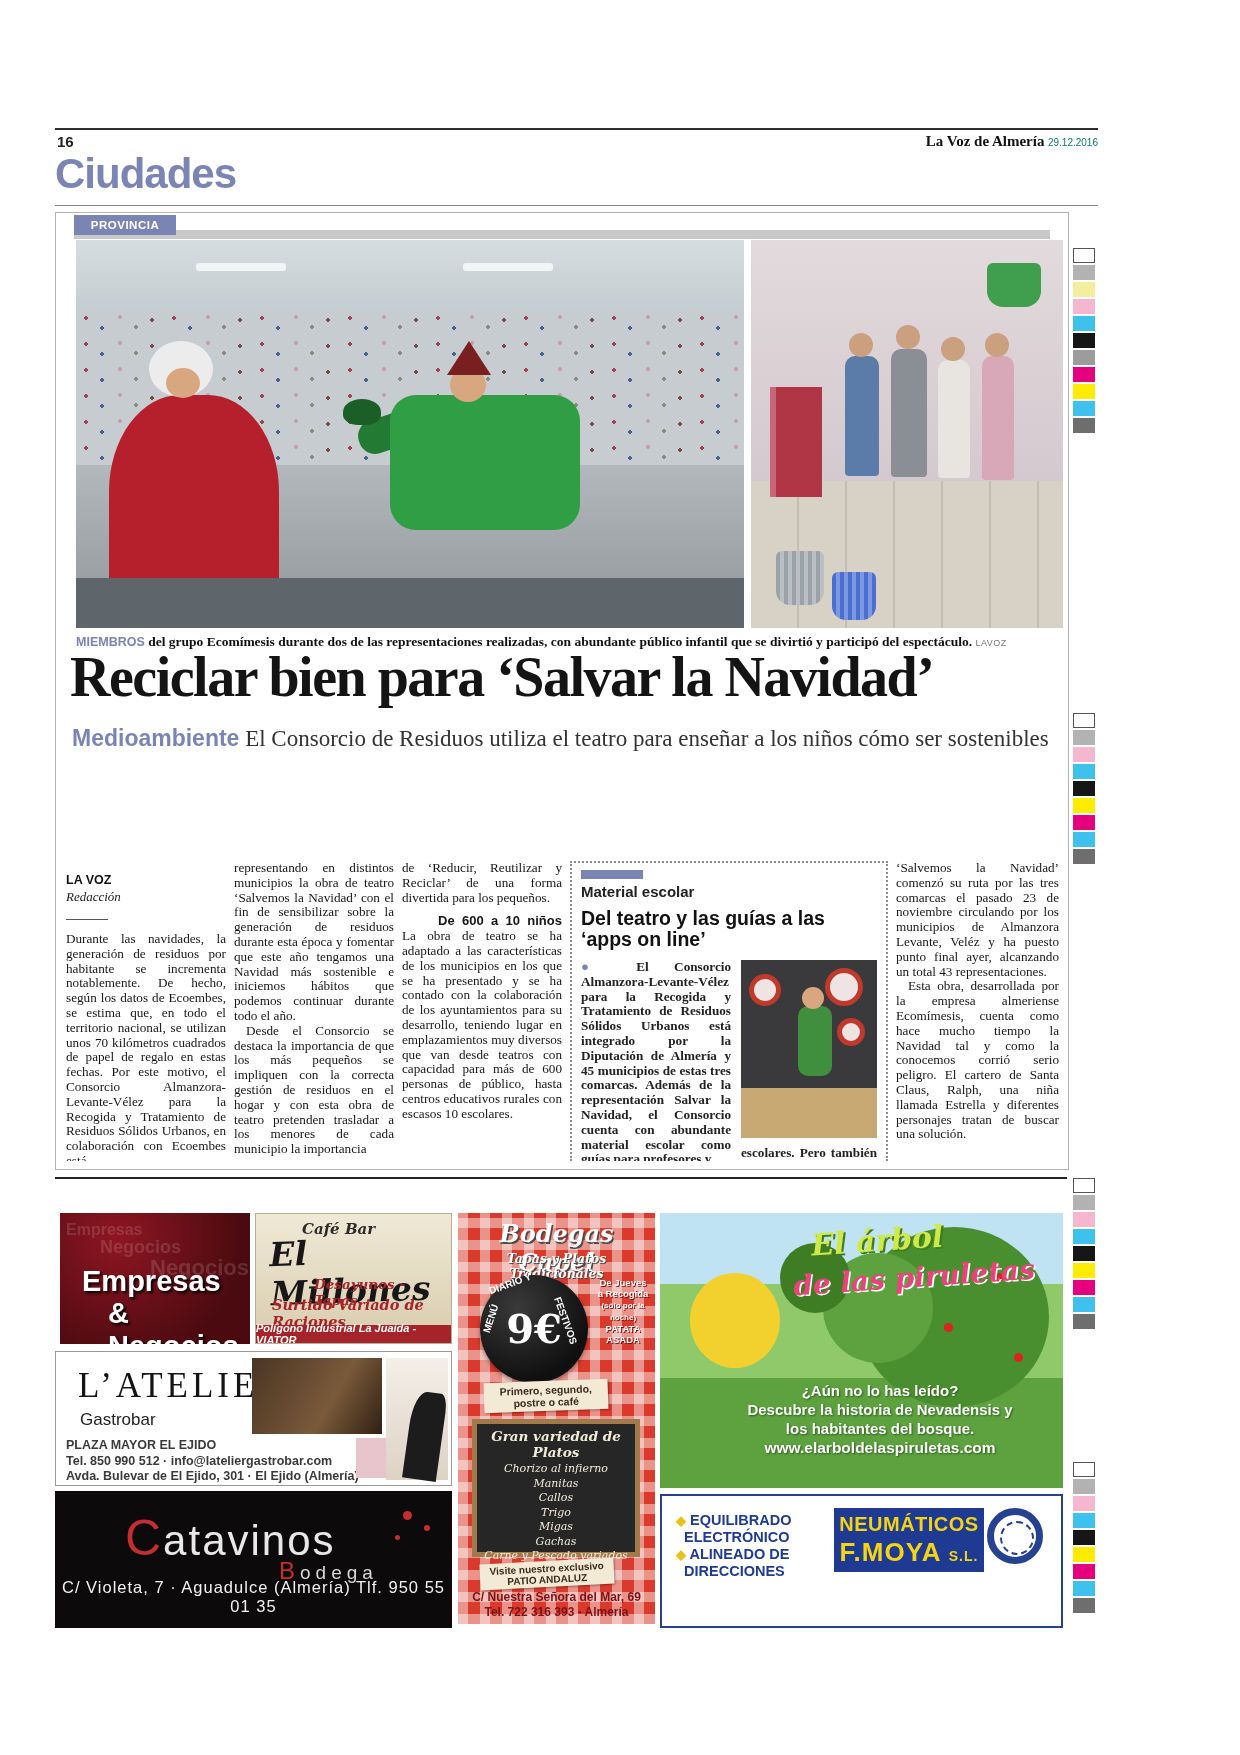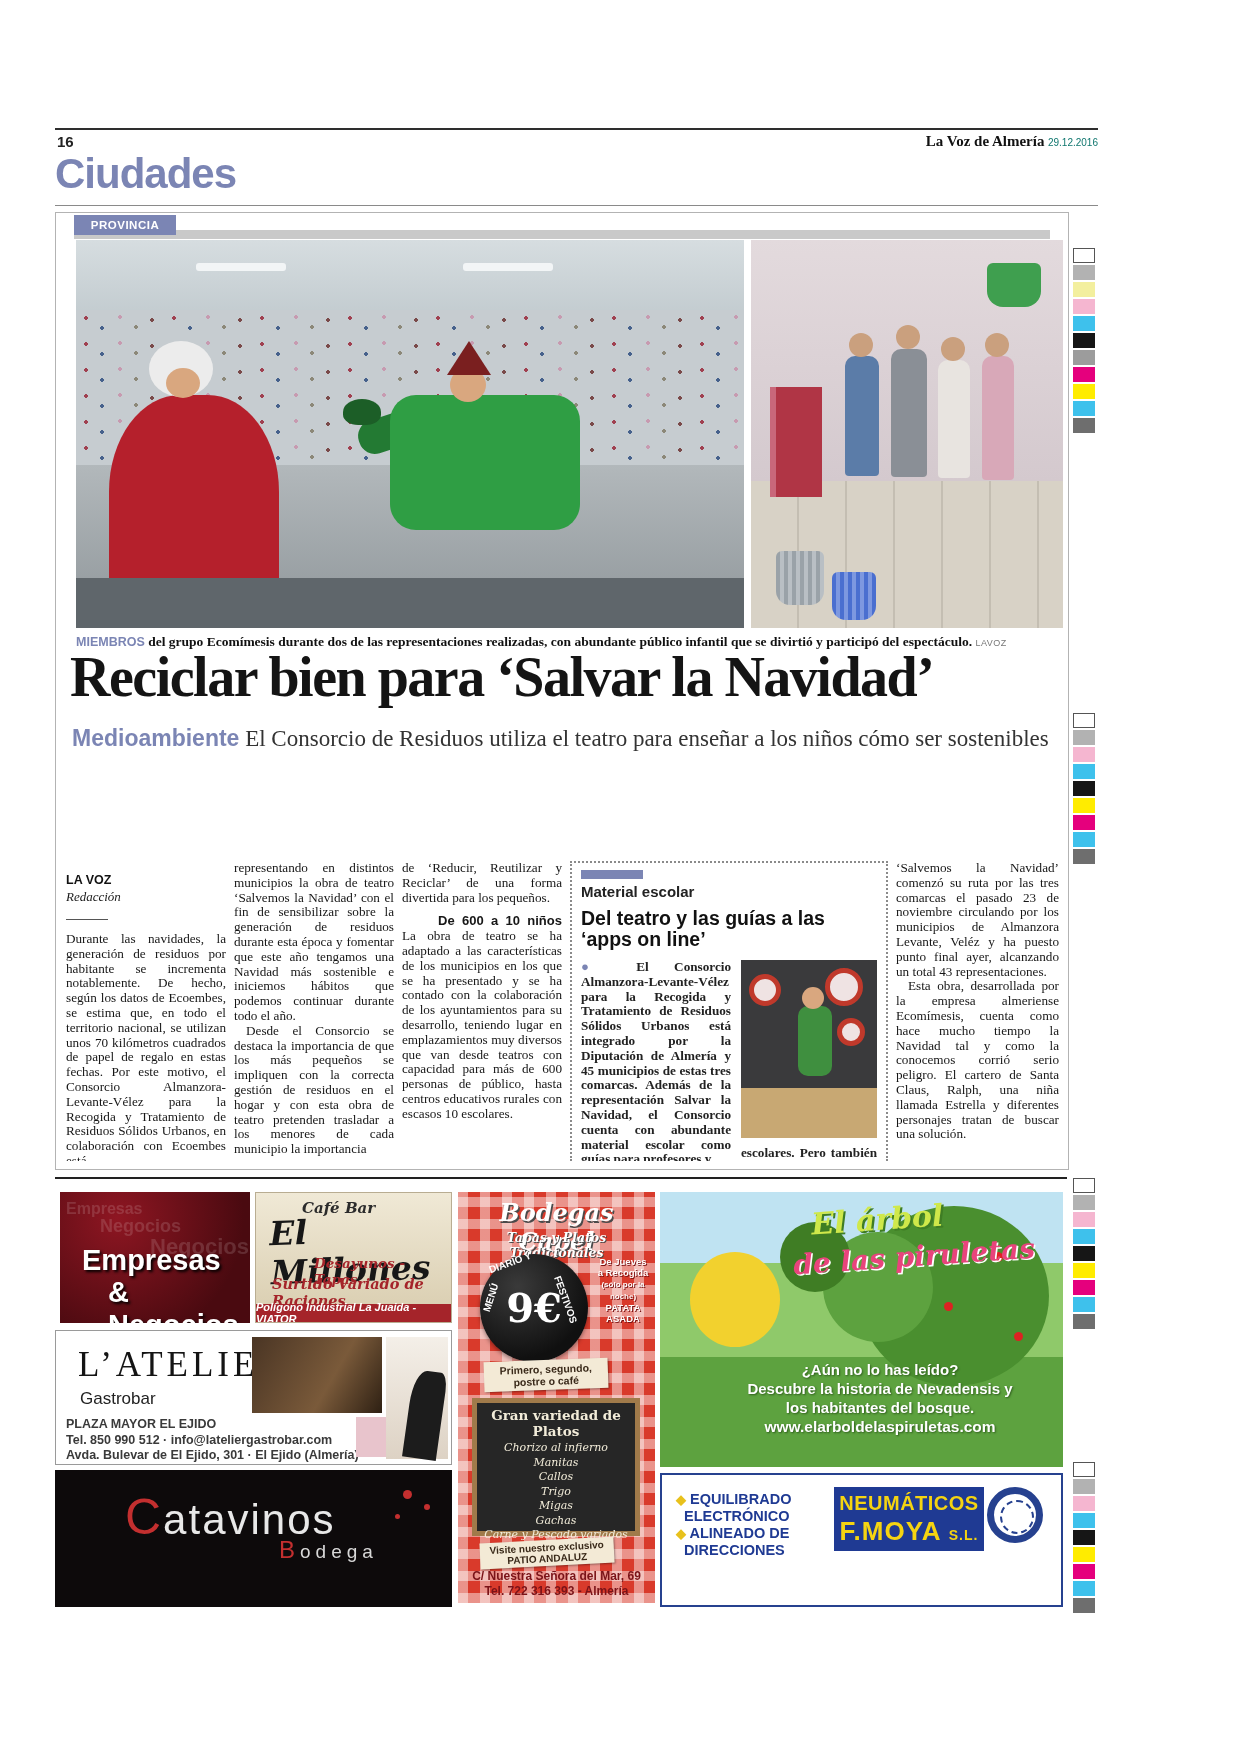--- a/index.html
+++ b/index.html
@@ -96,21 +96,21 @@
   .fb-bullet{color:#7b85b4;}
   .fb-photo{position:relative;width:136px;height:178px;background:#3a3a3c;overflow:hidden;margin-bottom:8px;}
   .fb-floor{position:absolute;bottom:0;left:0;width:100%;height:28%;background:#c8a873;}
   .ring{position:absolute;border:5px solid #c0392b;border-radius:50%;background:#efe3e3;}
   .fb-elf{position:absolute;left:42%;top:26%;width:34px;height:70px;background:#3f8f3f;border-radius:10px;}
   .fb-elf-head{position:absolute;left:45%;top:15%;width:22px;height:22px;background:#d9a77f;border-radius:50%;}
 
   
   .ads-rule{position:absolute;left:55px;top:1177px;width:1012px;height:2px;background:#222;}
   .ads{position:absolute;left:55px;top:1185px;width:1012px;height:425px;font-family:"Liberation Sans",sans-serif;}
-  .ad{position:absolute;overflow:hidden;box-sizing:border-box;}
+  .ad{position:absolute;overflow:hidden;box-sizing:border-box;margin-top:21px;}
 
   .ad-empresas{left:5px;top:7px;width:190px;height:131px;color:#fff;
       background:radial-gradient(circle at 30% 20%, #8e1622, #4a0a10 75%);}
   .ghost{position:absolute;color:rgba(255,255,255,.14);font-weight:bold;}
   .emp-l1{position:absolute;left:22px;top:52px;font-size:29px;font-weight:bold;text-shadow:2px 2px 3px #000;}
   .emp-l2{position:absolute;left:48px;top:84px;font-size:29px;font-weight:bold;text-shadow:2px 2px 3px #000;}
 
   .ad-millones{left:200px;top:7px;width:197px;height:131px;background:linear-gradient(#f0e9d6,#d8ccae);
       border:1px solid #b9ad92;}
   .mil-kicker{position:absolute;left:46px;top:6px;font-family:"DejaVu Serif",serif;font-style:italic;
@@ -142,21 +142,21 @@
   .badge-arc3{position:absolute;right:-2px;top:40px;font-size:10px;font-weight:bold;color:#fff;transform:rotate(70deg);}
   .badge-price{position:absolute;left:0;top:30px;width:100%;text-align:center;font-family:"DejaVu Serif",serif;
       font-weight:bold;font-size:40px;color:#fff;}
   .capel-side{position:absolute;left:134px;top:64px;width:62px;text-align:center;color:#fff;
       font-weight:bold;font-size:9.5px;line-height:11px;text-shadow:1px 1px 0 #7a1313;}
   .capel-ribbon1{position:absolute;left:26px;top:168px;width:120px;background:#f3ead6;color:#3a2a1a;
       font-weight:bold;font-size:10.5px;text-align:center;padding:3px 2px;transform:rotate(-2deg);
       box-shadow:1px 1px 2px rgba(0,0,0,.35);}
   .board{position:absolute;left:14px;top:206px;width:168px;height:138px;background:#262626;
       border:5px solid #a07a4a;box-sizing:border-box;color:#f2ecd9;text-align:center;}
-  .board-title{font-family:"DejaVu Serif",serif;font-weight:bold;font-size:13.5px;margin-top:4px;}
+  .board-title{font-family:"DejaVu Serif",serif;font-style:italic;font-weight:bold;font-size:13.5px;margin-top:4px;}
   .board ul{list-style:none;margin:2px 0 0 0;padding:0;font-family:"DejaVu Serif",serif;font-style:italic;
       font-size:11px;line-height:14.5px;}
   .capel-ribbon2{position:absolute;left:22px;top:348px;width:130px;background:#f3ead6;color:#3a2a1a;
       font-weight:bold;font-size:10px;text-align:center;padding:2px;transform:rotate(-3deg);
       box-shadow:1px 1px 2px rgba(0,0,0,.35);}
   .capel-addr{position:absolute;left:0;bottom:4px;width:100%;text-align:center;color:#7a1318;
       font-weight:bold;font-size:12px;line-height:15px;}
 
   .ad-piruletas{left:605px;top:7px;width:403px;height:275px;background:linear-gradient(#bfe3f2 0 26%, #8fc96a 26% 60%, #5da23f 60% 100%);}
   .pir-tree{position:absolute;border-radius:50%;}
@@ -403,20 +403,21 @@
       <div class="at-coat"></div>
       <div class="at-pink"></div>
     </div>
 
     <div class="ad ad-catavinos">
       <div class="cat-name"><span class="cat-c">C</span><span>atavinos</span></div>
       <div class="cat-sub"><span class="cat-b">B</span><span>odega</span></div>
       <div class="cat-dot" style="right:40px;top:20px;width:9px;height:9px;"></div>
       <div class="cat-dot" style="right:22px;top:34px;width:6px;height:6px;"></div>
       <div class="cat-dot" style="right:52px;top:44px;width:5px;height:5px;"></div>
+      <div class="cat-foot">C/ Violeta, 7 · Aguadulce (Almería) Tlf. 950 55 01 35</div>
     </div>
 
     <div class="ad ad-fmoya">
       <div class="fm-bullets">
         <span class="fm-dot">◆</span>
         <span>EQUILIBRADO</span><br>
         &nbsp;&nbsp;<span>ELECTRÓNICO</span><br>
         <span class="fm-dot">◆</span>
         <span>ALINEADO DE</span><br>
         &nbsp;&nbsp;<span>DIRECCIONES</span>

